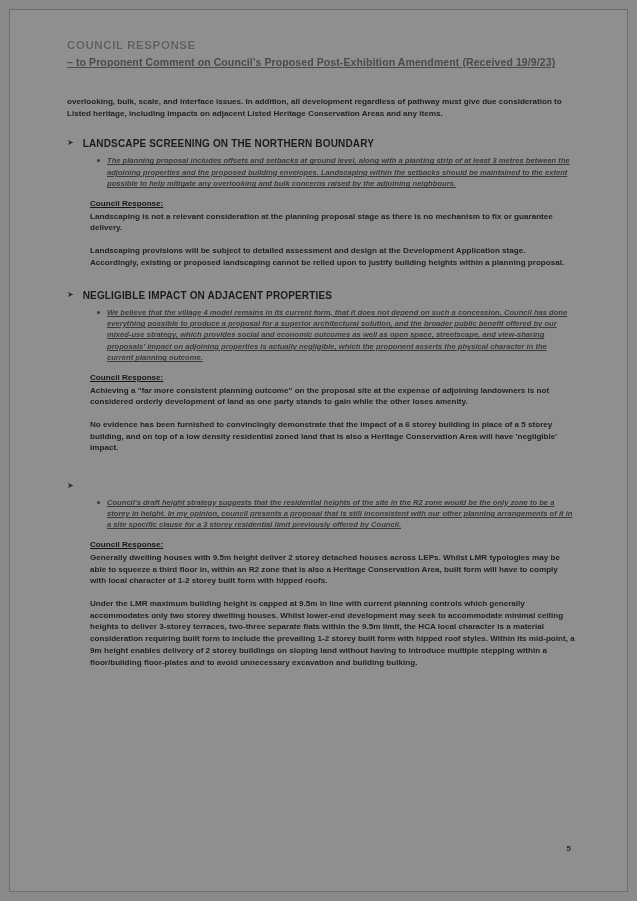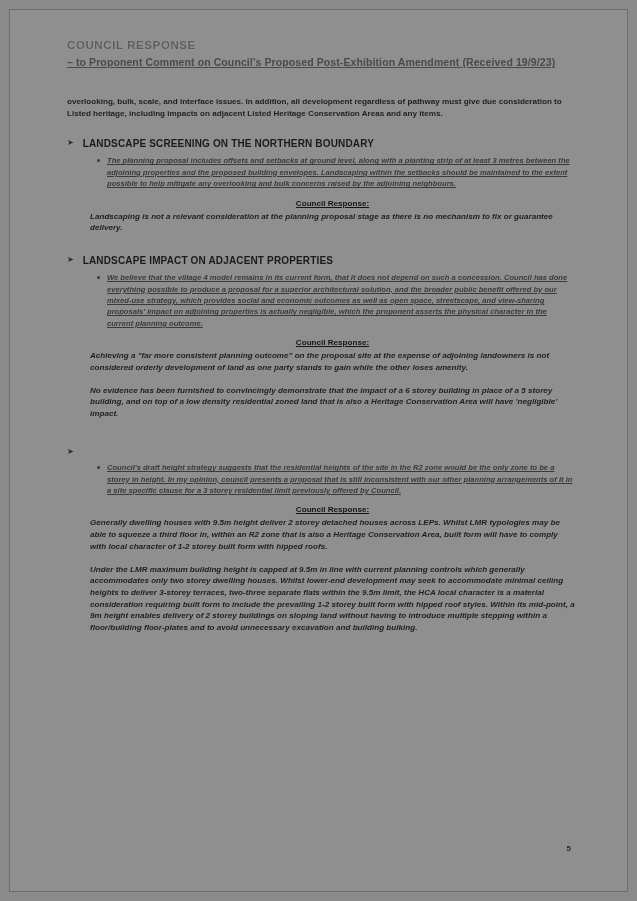--- a/index.html
+++ b/index.html
@@ -117,28 +117,26 @@
     border-radius: 50%;
     background: #3a3a3a;
   }
   .resp-label {
     font-size: 8.1px;
     font-weight: bold;
     color: #151515;
     text-decoration: underline;
     margin: 0 0 3px 0;
     padding-left: 23px;
-    text-align: center;
   }
   .body-block {
     padding-left: 23px;
   }
   .body-block .para {
     margin-bottom: 11px;
-    font-style: italic;
   }
   .page-num {
     position: absolute;
     right: 56px;
     bottom: 38px;
     font-size: 8px;
     font-weight: bold;
     color: #2c2c2c;
   }
   .spacer-lg { height: 15px; }
@@ -163,29 +161,30 @@
         <div class="sec-head">
           <span class="arrow">➤</span>
           <span class="sec-title">LANDSCAPE SCREENING ON THE NORTHERN BOUNDARY</span>
         </div>
         <ul class="bullets">
           <li>The planning proposal includes offsets and setbacks at ground level, along with a planting strip of at least 3 metres between the adjoining properties and the proposed building envelopes. Landscaping within the setbacks should be maintained to the extent possible to help mitigate any overlooking and bulk concerns raised by the adjoining neighbours.</li>
         </ul>
         <div class="resp-label">Council Response:</div>
         <div class="body-block">
           <p class="para">Landscaping is not a relevant consideration at the planning proposal stage as there is no mechanism to fix or guarantee delivery.</p>
+          <p class="para">Landscaping provisions will be subject to detailed assessment and design at the Development Application stage. Accordingly, existing or proposed landscaping cannot be relied upon to justify building heights within a planning proposal.</p>
         </div>
       </div>
 
       <div class="spacer-md"></div>
 
       <div class="section">
         <div class="sec-head">
           <span class="arrow">➤</span>
-          <span class="sec-title">LANDSCAPE IMPACT ON ADJACENT PROPERTIES</span>
+          <span class="sec-title">NEGLIGIBLE IMPACT ON ADJACENT PROPERTIES</span>
         </div>
         <ul class="bullets">
           <li>We believe that the village 4 model remains in its current form, that it does not depend on such a concession. Council has done everything possible to produce a proposal for a superior architectural solution, and the broader public benefit offered by our mixed-use strategy, which provides social and economic outcomes as well as open space, streetscape, and view-sharing proposals' impact on adjoining properties is actually negligible, which the proponent asserts the physical character in the current planning outcome.</li>
         </ul>
         <div class="resp-label">Council Response:</div>
         <div class="body-block">
           <p class="para">Achieving a "far more consistent planning outcome" on the proposal site at the expense of adjoining landowners is not considered orderly development of land as one party stands to gain while the other loses amenity.</p>
           <p class="para">No evidence has been furnished to convincingly demonstrate that the impact of a 6 storey building in place of a 5 storey building, and on top of a low density residential zoned land that is also a Heritage Conservation Area will have 'negligible' impact.</p>
         </div>
       </div>

